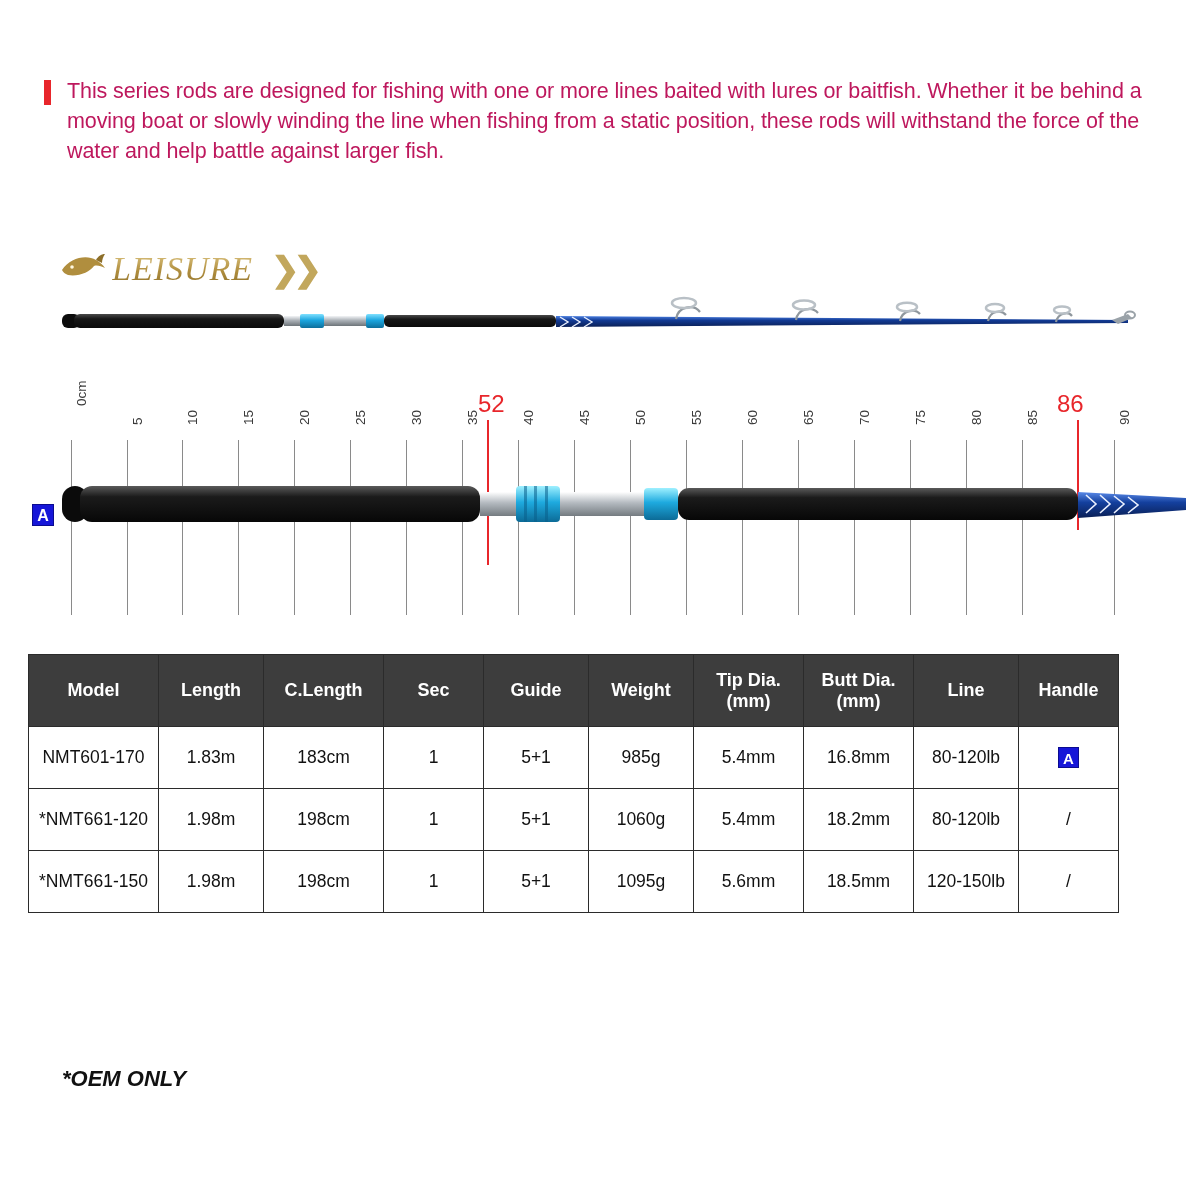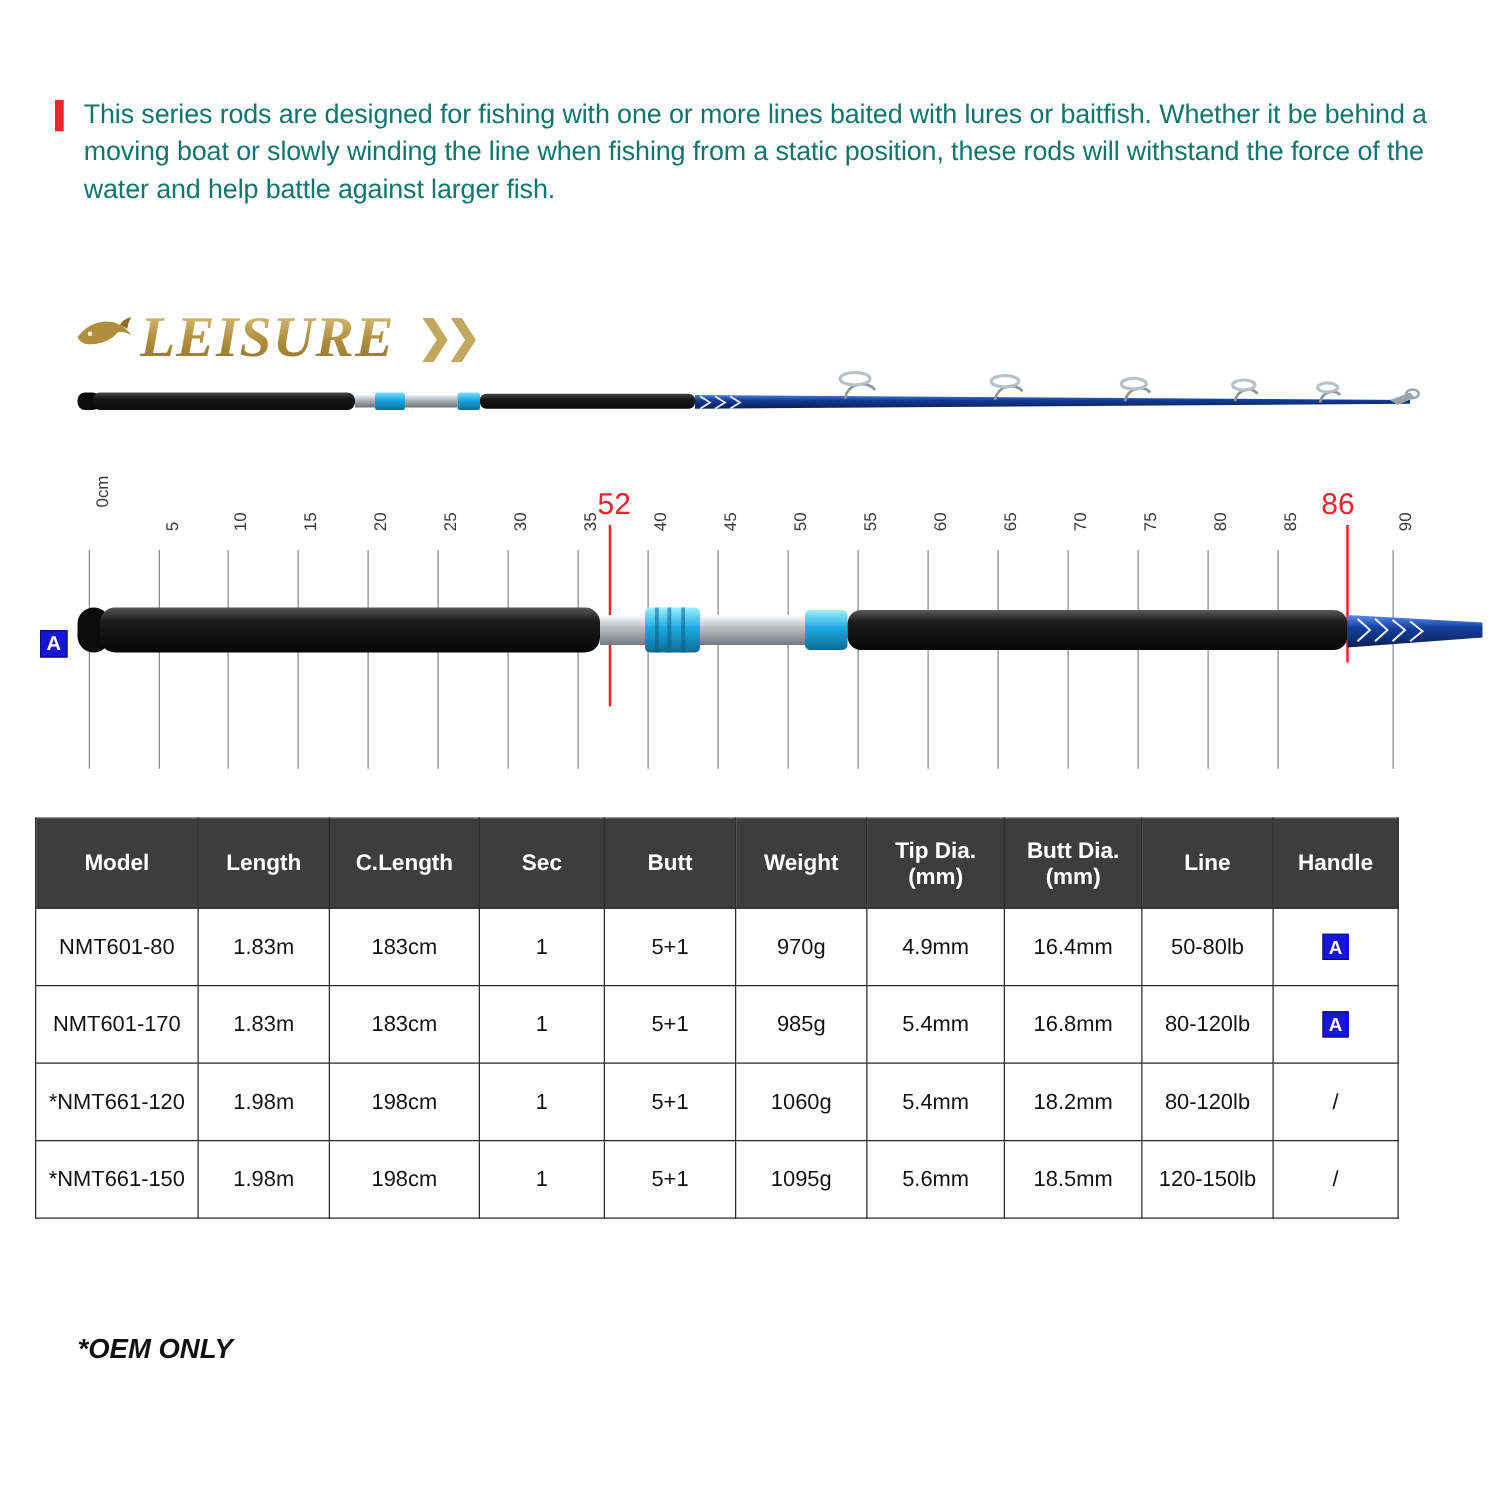--- a/index.html
+++ b/index.html
@@ -24,38 +24,38 @@
   .intro-bar {
     width: 7px; height: 25px;
     background: #e8262b;
     margin-right: 16px;
     margin-top: 4px;
     flex: 0 0 auto;
   }
   .intro-text {
     font-size: 21.5px;
     line-height: 30px;
-    color: #0f766e;
+    color: #be185d;
     letter-spacing: -0.1px;
   }
 
   
   .brand {
     position: absolute;
     left: 60px; top: 246px;
     display: flex;
     align-items: center;
     height: 46px;
   }
   .brand-fish { margin-right: 6px; }
   .brand-leisure {
     font-family: "Liberation Serif", serif;
-    font-weight: bold;
+    font-weight: normal;
     font-style: italic;
-    font-size: 46px;
+    font-size: 34px;
     letter-spacing: 1px;
     color: #b99a4e;
     background: linear-gradient(180deg,#e4cd8c 0%, #b08e3e 55%, #8d6f2a 100%);
     -webkit-background-clip: text;
     background-clip: text;
     color: transparent;
   }
   .brand-arrows {
     font-size: 34px;
     color: #c2a75c;
@@ -373,47 +373,35 @@
         <col style="width:110px">
         <col style="width:105px">
       <col style="width:100px">
     </colgroup>
     <thead>
       <tr>
         <th>Model</th>
         <th>Length</th>
         <th>C.Length</th>
         <th>Sec</th>
-        <th>Butt</th>
+        <th>Guide</th>
         <th>Weight</th>
         <th>
           <span>Tip Dia.</span><br>
           <span>(mm)</span>
         </th>
         <th>
           <span>Butt Dia.</span><br>
           <span>(mm)</span>
         </th>
         <th>Line</th>
         <th>Handle</th>
       </tr>
     </thead>
     <tbody>
-      <tr>
-        <td>NMT601-80</td>
-        <td>1.83m</td>
-        <td>183cm</td>
-        <td>1</td>
-        <td>5+1</td>
-        <td>970g</td>
-        <td>4.9mm</td>
-        <td>16.4mm</td>
-        <td>50-80lb</td>
-        <td><span class="cell-badge">A</span></td>
-      </tr>
       <tr>
         <td>NMT601-170</td>
         <td>1.83m</td>
         <td>183cm</td>
         <td>1</td>
         <td>5+1</td>
         <td>985g</td>
         <td>5.4mm</td>
         <td>16.8mm</td>
         <td>80-120lb</td>

